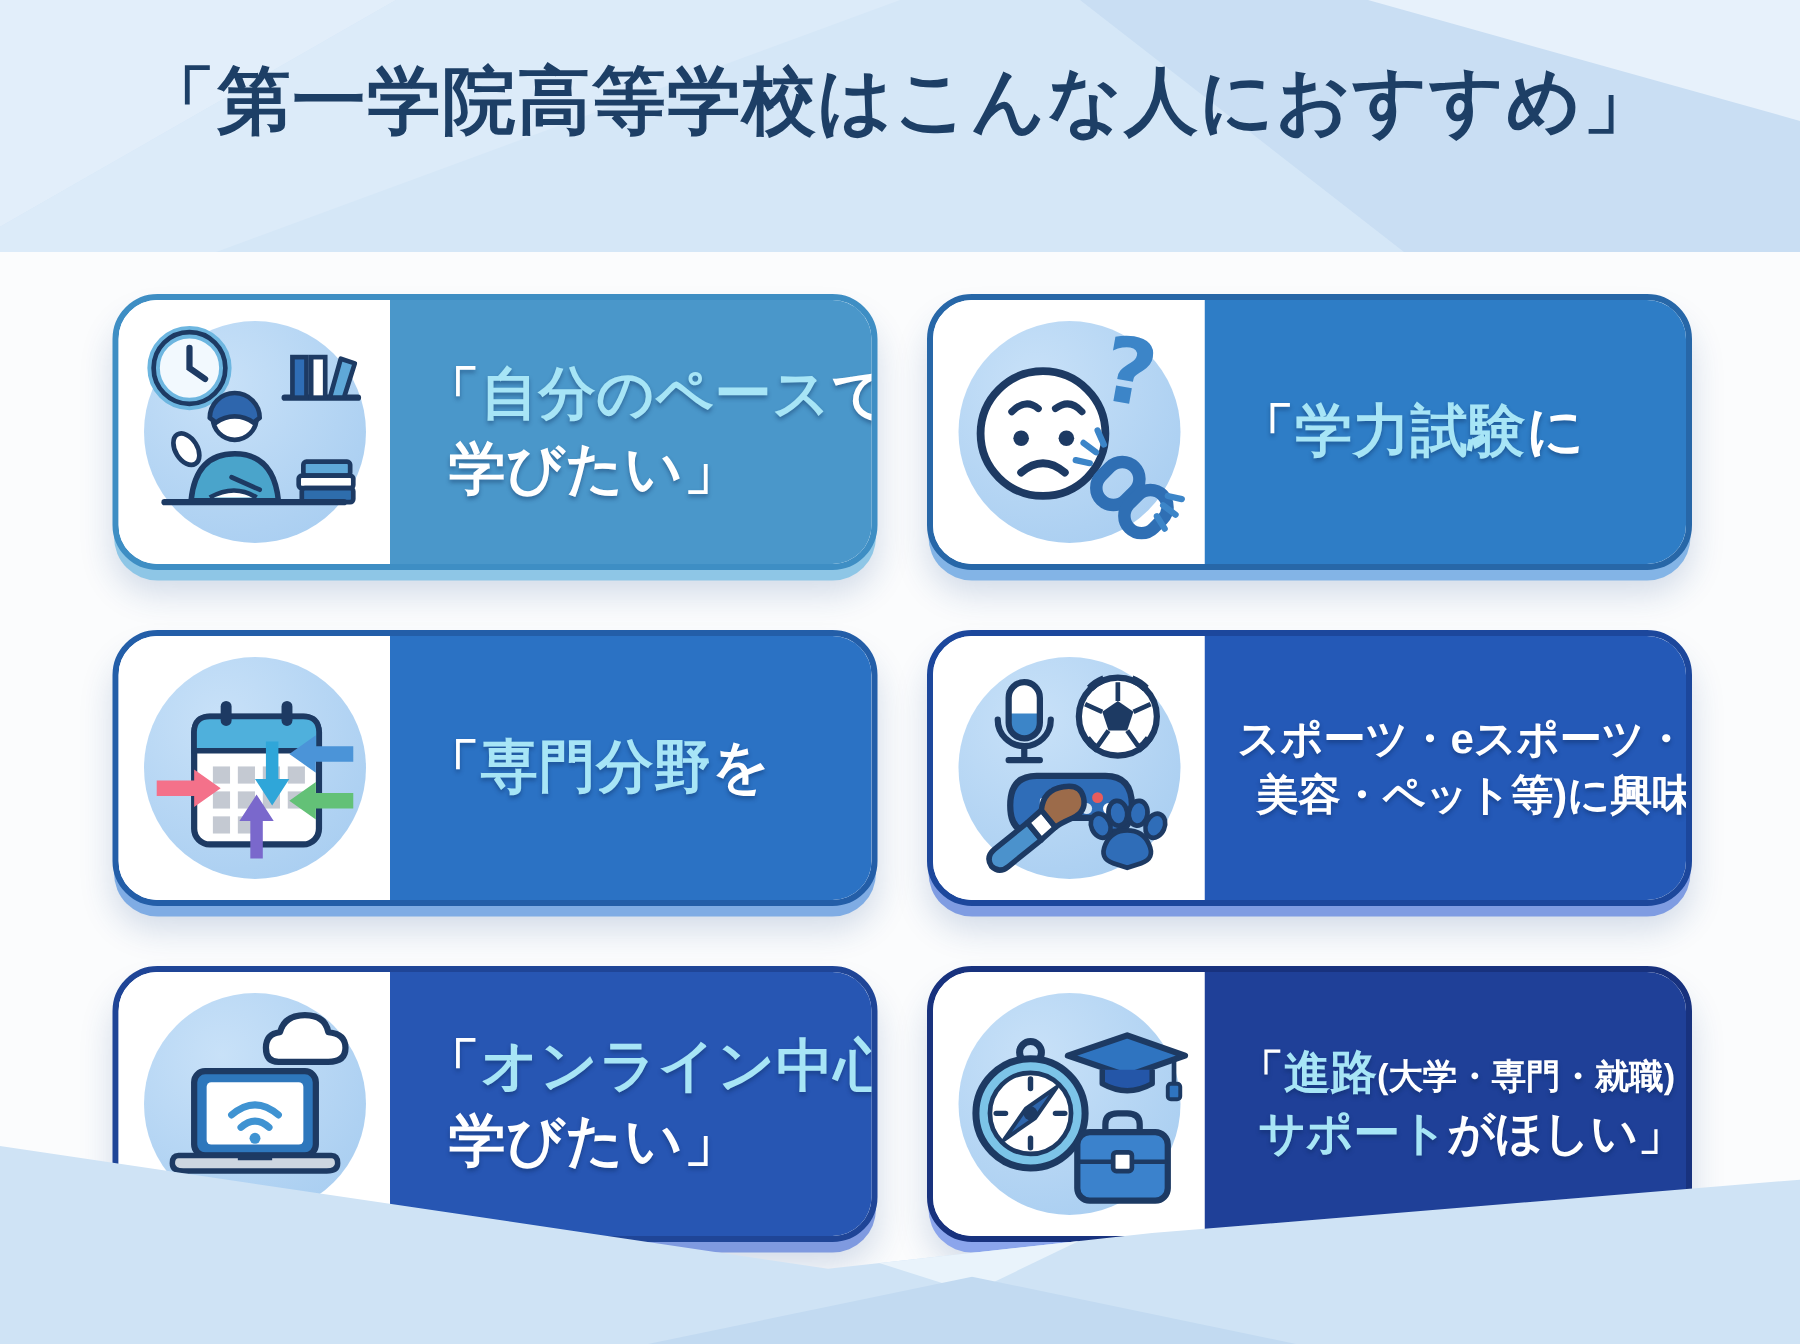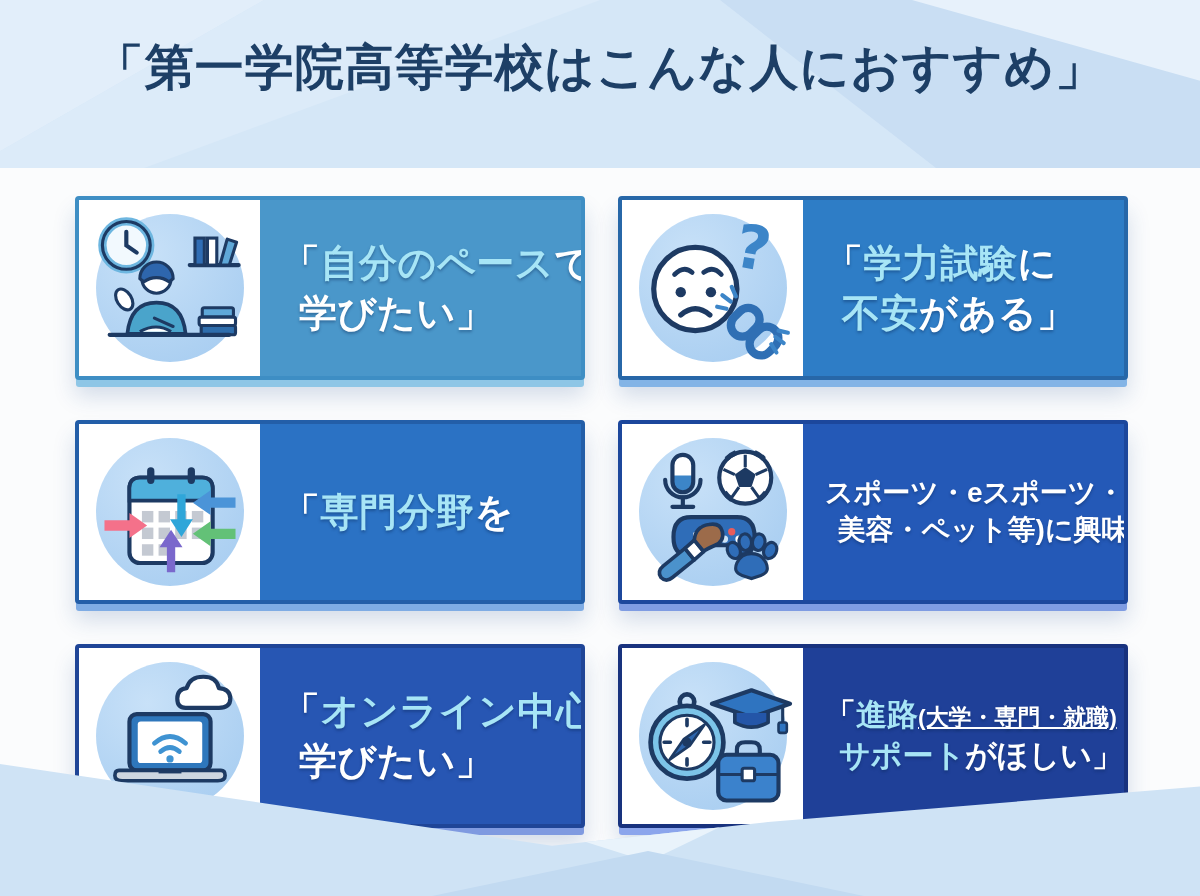--- a/index.html
+++ b/index.html
@@ -32,21 +32,21 @@
   }
   .footer-band .f1{background:#e9f3fb;clip-path:polygon(36% 22%,70% 4%,54% 74%);}
   .footer-band .f2{background:#c2daf1;clip-path:polygon(54% 66%,36% 100%,72% 100%);}
   
   .cards-grid{
     position:absolute;left:75px;top:196px;
     display:grid;grid-template-columns:510px 510px;gap:40px 33px;
   }
   .card{
     position:relative;display:flex;height:184px;box-sizing:border-box;
-    border:4px solid var(--border,#2a6cab);border-radius:4px;
+    border:4px solid var(--border,#2a6cab);border-radius:30px;
     background:#fff;overflow:hidden;
     box-shadow:0 8px 0 -1px var(--edge,#86b8e4),0 16px 22px rgba(30,70,140,.18);
   }
   .icon-panel{
     position:relative;width:181px;flex:0 0 181px;background:#fff;
     display:flex;align-items:center;justify-content:center;
   }
   .icon-badge{
     position:absolute;width:148px;height:148px;border-radius:50%;
     background:radial-gradient(circle at 35% 28%,#c8e1f8 0%,#aed1f2 70%,#a4cbf0 100%);
@@ -56,21 +56,21 @@
     flex:1;background:var(--panel,#2e7dc6);
     display:flex;flex-direction:column;justify-content:center;
     padding-left:22px;
   }
   .line{
     font-size:38px;font-weight:800;line-height:1.32;letter-spacing:.5px;
     color:#fff;text-shadow:0 2px 3px rgba(8,35,80,.38);white-space:nowrap;
   }
   .line + .line{padding-left:.45em;}
   .seg.hl{color:var(--hl,#a7e5f6);}
-  .seg.small{font-size:.74em;text-decoration:underline;}
+  .seg.small{font-size:.74em;}
   .seg.big{font-size:1.2em;}
   .card[data-card="3"] .line{font-size:28px;letter-spacing:0;}
   .card[data-card="5"] .line{font-size:31px;letter-spacing:0;}
   svg text{font-family:"DejaVu Sans","Liberation Sans",sans-serif;font-weight:bold;}
 </style>
 </head>
 <body>
 
 <div class="canvas">
 
@@ -142,21 +142,20 @@
             <rect x="95" y="93" width="22" height="30" rx="11" fill="none" stroke="#2f6fb4" stroke-width="8" transform="rotate(45 106 108)"></rect>
             <rect x="113" y="111" width="22" height="30" rx="11" fill="none" stroke="#2f6fb4" stroke-width="8" transform="rotate(45 124 126)"></rect>
             <path d="M92 88 l-8 -6 M97 83 l-4 -9 M88 95 l-9 -2" stroke="#3c85c8" stroke-width="4" stroke-linecap="round"></path>
             <path d="M135 122 l8 6 M138 116 l9 2 M131 129 l5 8" stroke="#3c85c8" stroke-width="4" stroke-linecap="round"></path>
           </g>
         </svg>
       </div>
       <div class="text-panel">
         <div class="card-text">
             <div class="line"><span class="seg">「</span><span class="seg hl">学力試験</span><span class="seg">に</span></div>
-            <div class="line"><span class="seg hl">不安</span><span class="seg">がある」</span></div>
           </div>
       </div>
     </section>
 
     <section class="card" data-card="2" style="--panel: #2b72c4; --border: #235ea8; --edge: #7face4;">
       <div class="icon-panel">
         <div class="icon-badge"></div>
         <svg viewBox="0 0 150 150">
           <g>
             <rect x="36" y="42" width="80" height="82" rx="10" fill="#fff" stroke="#1d3a63" stroke-width="4"></rect>

